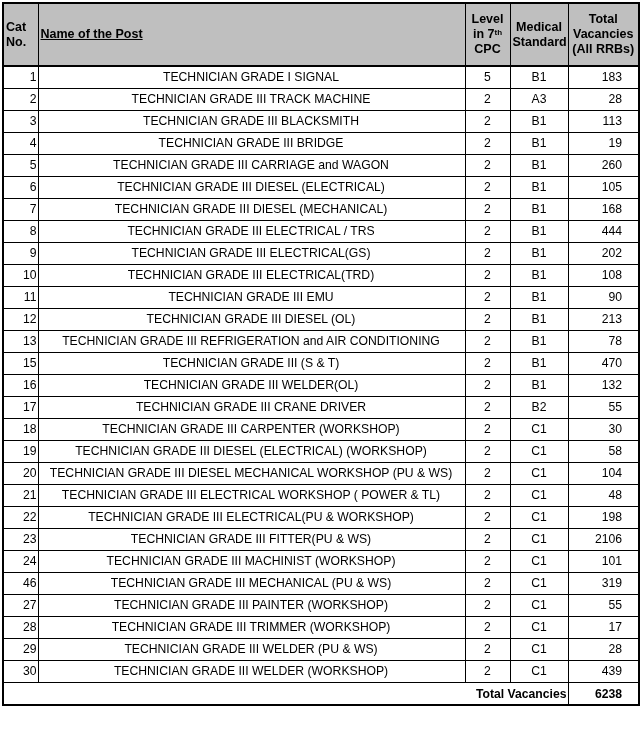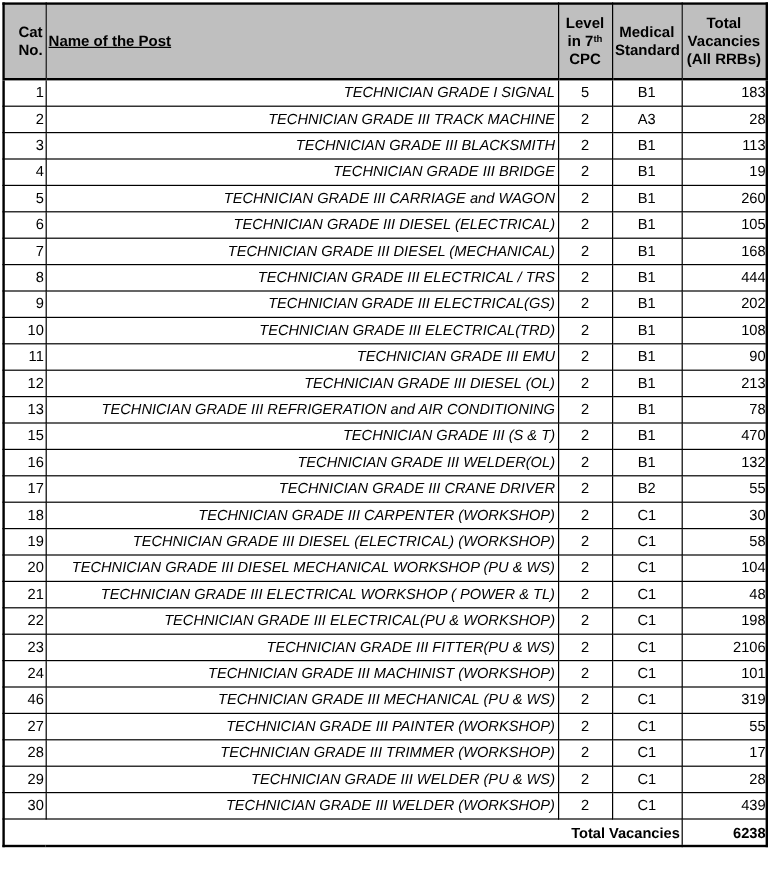--- a/index.html
+++ b/index.html
@@ -7,26 +7,26 @@
   .wrap { position: absolute; left: 2px; top: 2px; }
   table { border-collapse: collapse; table-layout: fixed; width: 636px; font-size: 12.2px; color: #000; }
   col.c-cat { width: 35px; }
   col.c-name { width: 427px; }
   col.c-lvl { width: 45px; }
   col.c-med { width: 58px; }
   col.c-tot { width: 71px; }
   th, td { border: 1px solid #000; padding: 0 2px; white-space: nowrap; overflow: hidden; }
   thead th { background: #bfbfbf; font-weight: bold; font-size: 12.5px; line-height: 15px; height: 61px; border-bottom: 2.5px solid #000; }
   thead th.h-name { text-align: left; padding-left: 2px; text-decoration: underline; }
-  thead th.h-cat { text-align: right; }
+  thead th.h-cat { text-align: left; }
   tbody td { height: 21px; line-height: 21px; }
   td.cat { text-align: right; padding-right: 1px; }
-  td.name { text-align: right; padding-left: 1px; font-style: italic; }
+  td.name { text-align: center; padding-left: 1px; }
   td.lvl, td.med { text-align: center; }
-  td.tot { text-align: right; padding-right: 0; }
+  td.tot { text-align: right; padding-right: 16px; }
   tr.total-row td { font-weight: bold; height: 21px; }
   tr.total-row td.total-label { text-align: right; padding-right: 1px; }
   table { border: 2px solid #000; }
   sup { font-size: 8px; vertical-align: top; position: relative; top: -2px; margin-top: 12px; }
 </style>
 </head>
 <body>
 
 <div class="wrap">
   <table>

